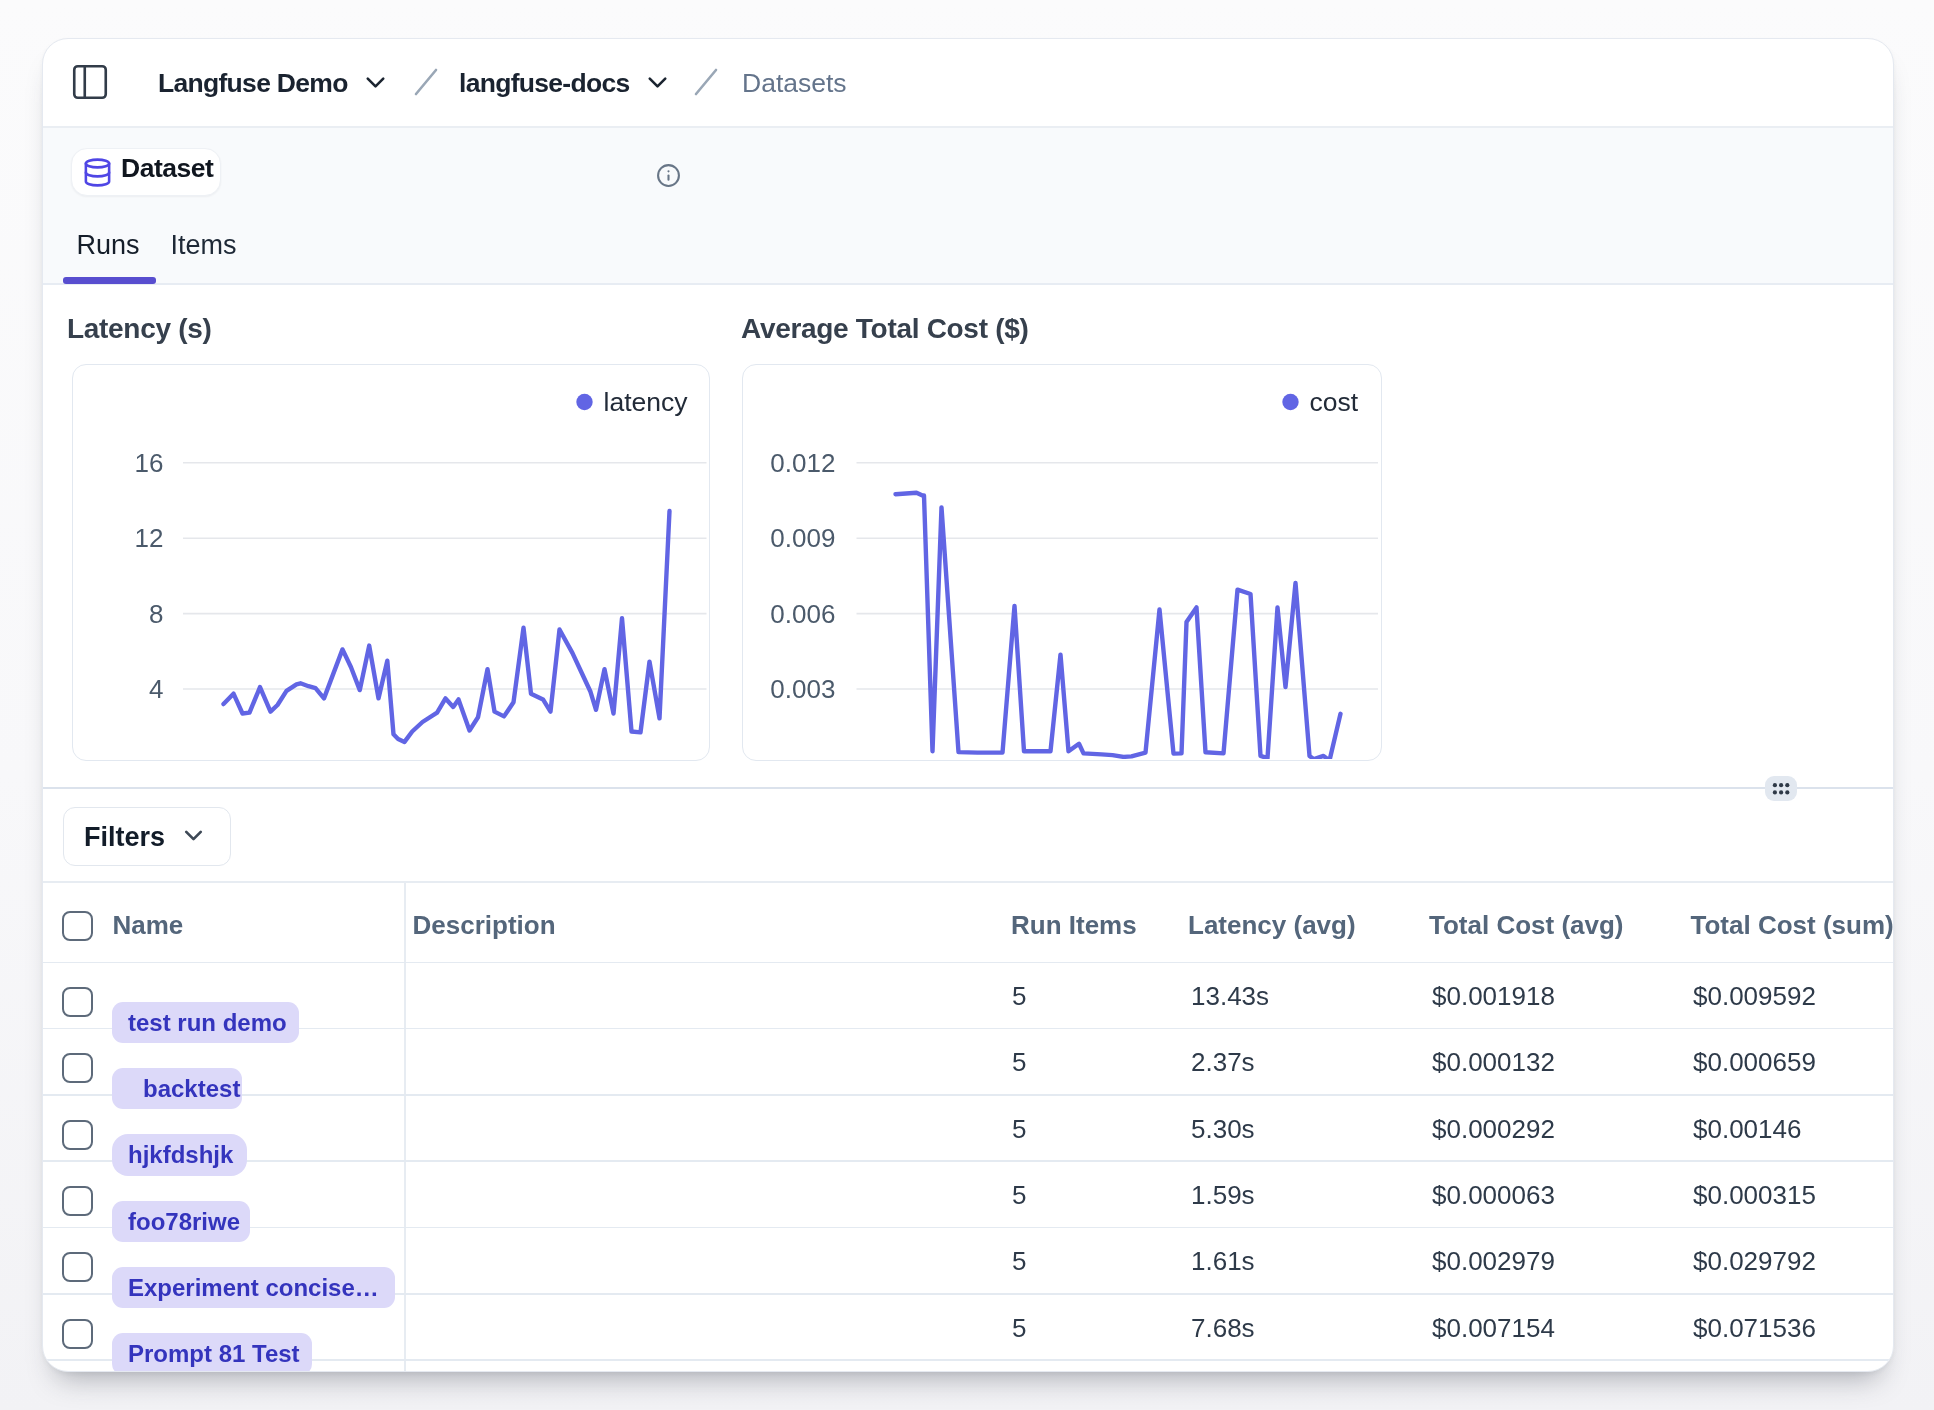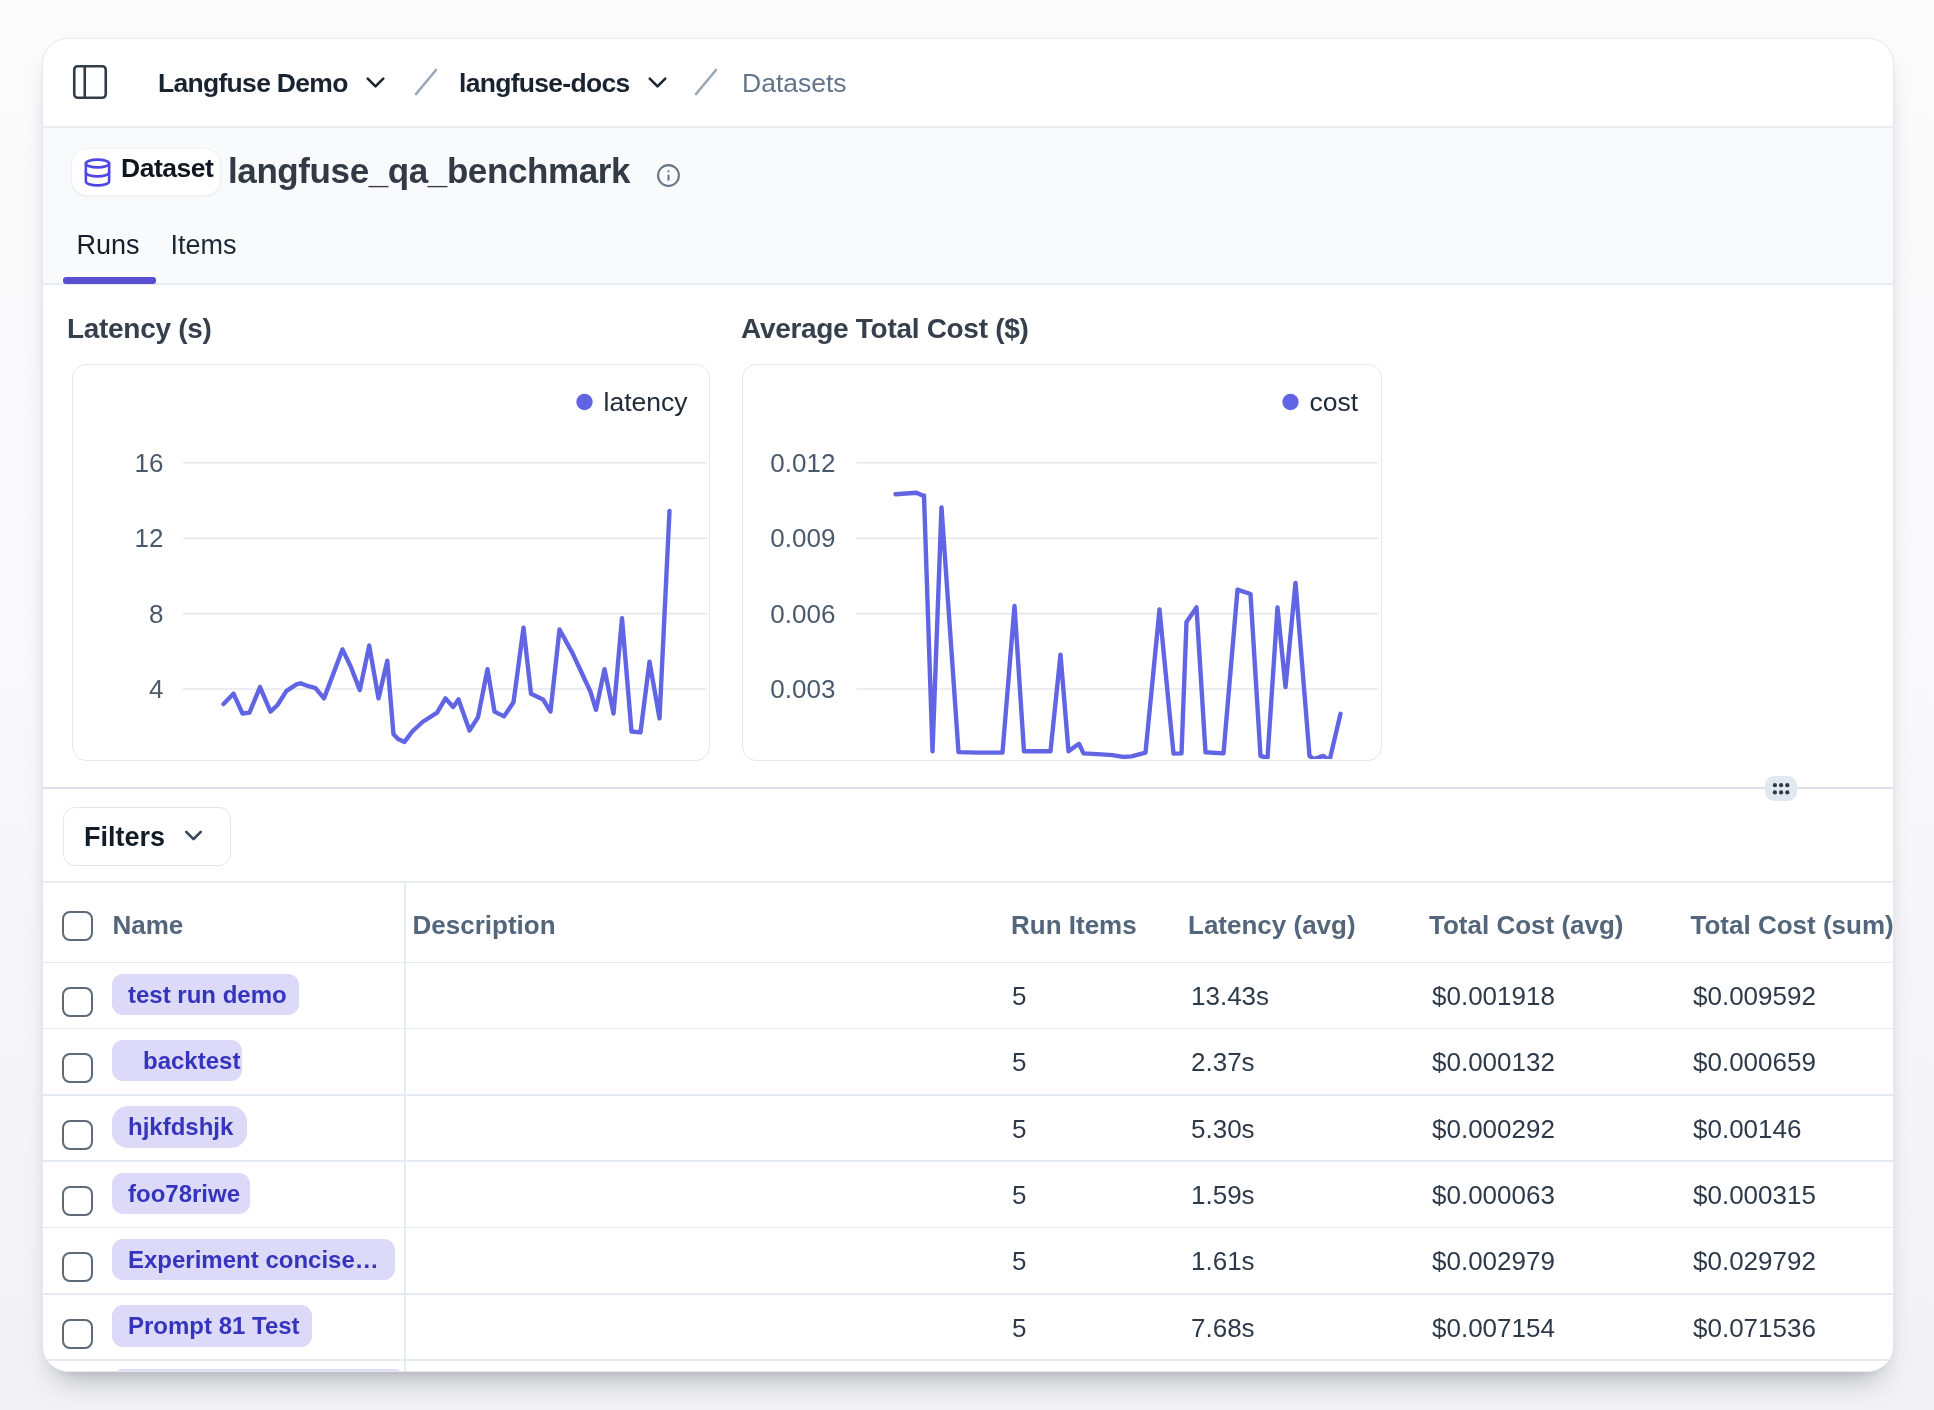--- a/index.html
+++ b/index.html
@@ -7,21 +7,21 @@
   .card { position:absolute; left:42px; top:38px; width:1852px; height:1334px; background:#fff;
           border:1px solid #e5e9f0; border-radius:26px; overflow:hidden;
           box-shadow:0 20px 28px -14px rgba(45,50,65,.36), 0 2px 4px rgba(45,50,65,.05); }
   .abs { position:absolute; }
   .txt { position:absolute; white-space:nowrap; }
   .crumb { font-size:26.5px; font-weight:600; color:#1a2330; letter-spacing:-0.7px; line-height:30px; }
   .chartcard { position:absolute; top:325px; height:397px; border:1.6px solid #e2e8f0; border-radius:14px; background:#fff; }
   .ctitle { font-size:28px; font-weight:700; color:#36404d; letter-spacing:-0.3px; line-height:36px; }
   .cbx { position:absolute; width:31px; height:30px; border:2.7px solid #5d6a7a; border-radius:8px; background:#fff; }
   .pill { position:absolute; height:41.5px; background:#dcd9f9; border-radius:11px; color:#3434bd;
-          font-size:24px; font-weight:700; line-height:41.5px; padding:0 16px; white-space:nowrap; overflow:hidden; }
+          font-size:24px; font-weight:700; line-height:41.5px; padding:0 16px; white-space:nowrap; overflow:hidden;margin-top:28px; }
   .cell { position:absolute; font-size:26px; color:#2e3a49; line-height:28px; white-space:nowrap; }
   .hcell { position:absolute; font-size:26px; font-weight:600; color:#54667b; line-height:28px; white-space:nowrap; }
 </style>
 </head>
 <body>
 <div class="card">
 
   <div class="abs" style="left:0;top:0;right:0;height:89px;border-bottom:2px solid #eaeef3;"></div>
   <svg class="abs" style="left:26px;top:22px;" width="42" height="42" viewBox="0 0 24 24" fill="none" stroke="#323c49" stroke-width="1.5" stroke-linecap="round" stroke-linejoin="round">
       <rect x="3" y="3" width="18" height="18" rx="2"></rect>
@@ -44,21 +44,20 @@
   <div class="txt crumb" style="left:699px;top:29px;color:#64748b;font-weight:500;letter-spacing:0px;">Datasets</div>
 
   <div class="abs" style="left:0;top:89px;right:0;height:157px;background:#f8fafc;border-bottom:2px solid #e7ecf3;"></div>
   <div class="abs" style="left:28px;top:109px;width:150px;height:48px;background:#fff;border:1px solid #eef1f5;border-radius:16px;box-shadow:0 1px 2px rgba(16,24,40,.05);"></div>
   <svg class="abs" style="left:39px;top:118px;" width="31" height="31" viewBox="0 0 24 24" fill="none" stroke="#4f46e5" stroke-width="2" stroke-linecap="round" stroke-linejoin="round">
       <ellipse cx="12" cy="5" rx="9" ry="3"></ellipse>
       <path d="M3 5v14a9 3 0 0 0 18 0V5"></path>
       <path d="M3 12a9 3 0 0 0 18 0"></path>
     </svg>
   <div class="txt" style="left:78px;top:112.5px;font-size:26.5px;font-weight:700;color:#10161f;line-height:32px;letter-spacing:-0.5px;">Dataset</div>
-  <div class="txt" style="left:185px;top:112px;font-size:35px;font-weight:700;color:#333a45;line-height:40px;letter-spacing:-0.4px;">langfuse_qa_benchmark</div>
   <svg class="abs" style="left:613px;top:124px;" width="25" height="25" viewBox="0 0 24 24" fill="none" stroke="#687687" stroke-width="2" stroke-linecap="round" stroke-linejoin="round">
       <circle cx="12" cy="12" r="10"></circle>
       <line x1="12" y1="16" x2="12" y2="12"></line>
       <line x1="12" y1="8" x2="12.01" y2="8"></line>
     </svg>
   <div class="txt" style="left:33.5px;top:190px;font-size:27px;font-weight:500;color:#151e2a;line-height:32px;">Runs</div>
   <div class="txt" style="left:127.5px;top:190px;font-size:27px;font-weight:500;color:#1e2937;line-height:32px;">Items</div>
   <div class="abs" style="left:19.5px;top:238px;width:93px;height:7px;background:#584ecf;border-radius:3px;"></div>
 
   <div class="txt ctitle" style="left:24px;top:272px;">Latency (s)</div>

